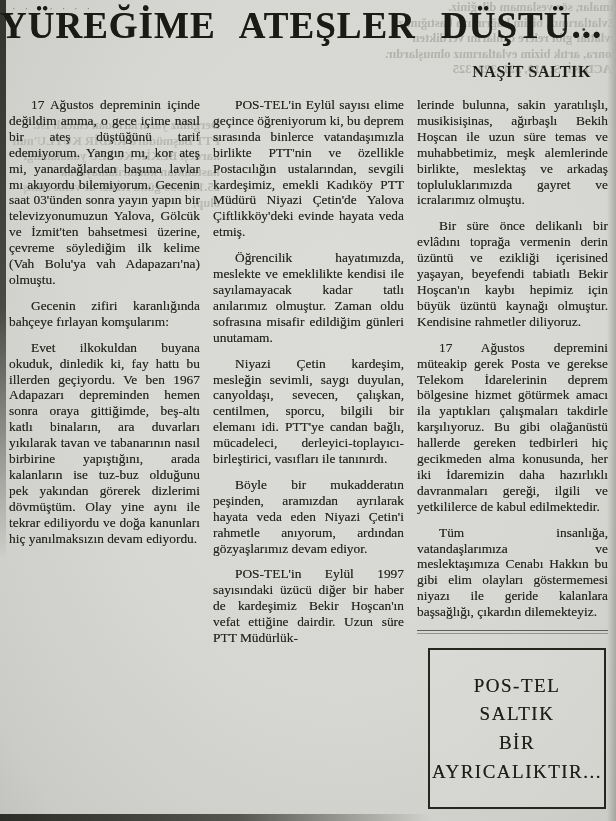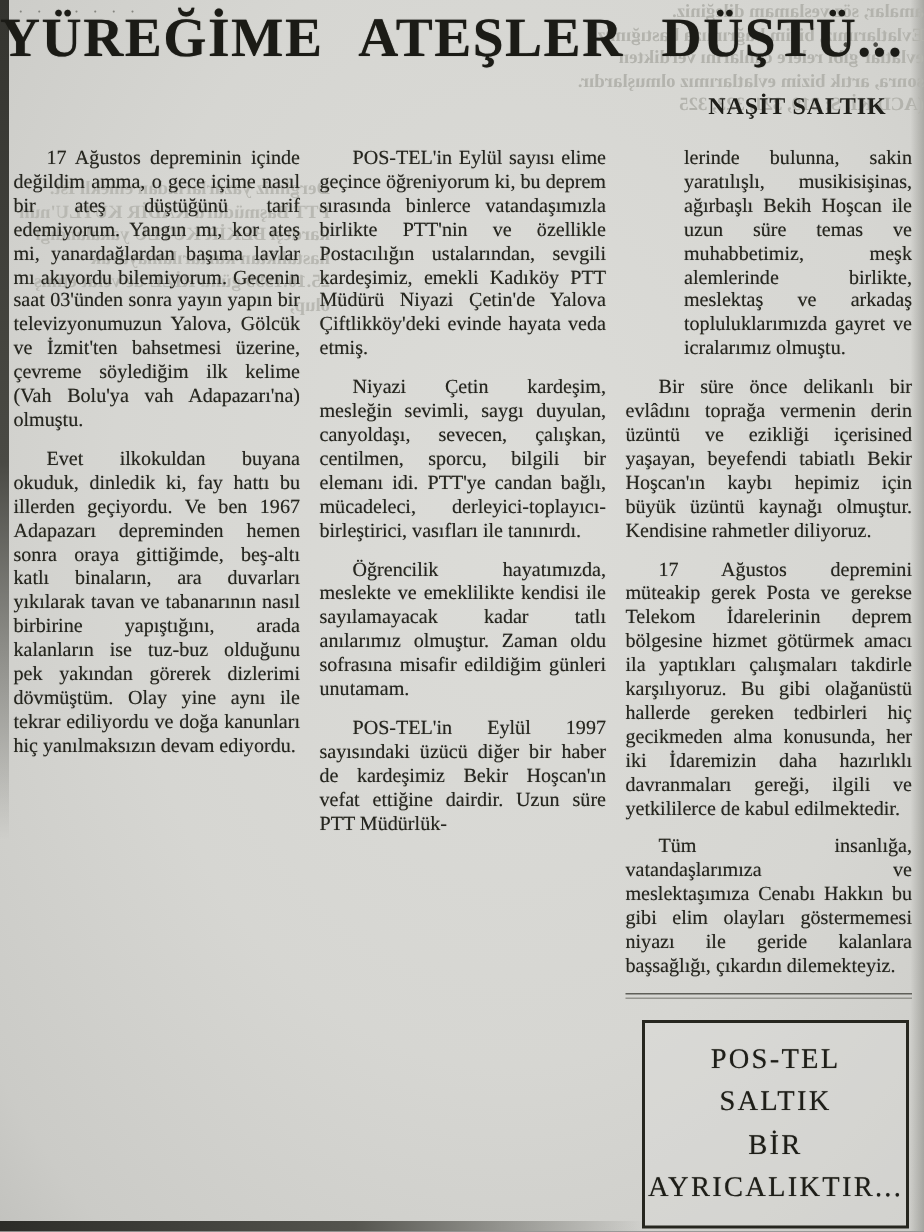--- a/index.html
+++ b/index.html
@@ -48,29 +48,29 @@
   }
   
   .cols {
     position:absolute; top:97px; left:9px; width:599px; display:flex; gap:13px; z-index:2;justify-content:center;
   }
   .col {
     flex:1; min-width:0; font-size:13.4px; line-height:15.9px; text-align:justify;
     text-shadow:0 0 0.5px rgba(42,42,36,0.55);
   }
   .col p { margin:0 0 10px 0; text-indent:22px; }
-  .col p.no-indent { text-indent:0;margin-left:39px; }
+  .col p.no-indent { text-indent:0; }
   .divider {
     height:2px; border-top:1px solid #5f5f59; border-bottom:1px solid #94948e;
     margin:2px 0 14px 0;
   }
   .promo-box {
     border:2px solid #26261f; margin:0 2px 0 11px; height:127px;
     display:flex; flex-direction:column; justify-content:space-evenly; align-items:center;
-    padding:4px 0; background:rgba(224,224,220,0.35);
+    padding:15px 0; background:rgba(224,224,220,0.35);
   }
   .promo-line {
     font-size:19px; letter-spacing:1.5px; color:#1e1e18; text-indent:0;
     text-shadow:0 0 0.6px rgba(30,30,25,0.6);
   }
 </style>
 </head>
 <body>
 
 <div class="page">
@@ -83,27 +83,29 @@
   <div class="bleed bleed-tr">amalar, söz veslamam dileğiniz. Evlatlarımız, bizim bağrımıza bastığımız evlatlar gibi relere canlarını verdikten sonra, artık bizim evlatlarımız olmuşlardır. (ACD Kİ, S: 319, 321, 323, 325</div>
   <div class="bleed bleed-tl">Dergimiz yazarlarından emekli İst. PTT Başmüdürü KADİR KUTLU'nun kardeşi BEKİR KUTLU yakalandığı hastalıktan kurtarılamayarak 25.10.1999 günü RİZE'de vefat etmiş olup,</div>
 
   <div class="title">YÜREĞİME  ATEŞLER  DÜŞTÜ...</div>
   <div class="byline">NAŞİT SALTIK</div>
 
   <div class="cols">
 
     <div class="col">
       <p>17 Ağustos depreminin içinde değildim amma, o gece içime nasıl bir ateş düştüğünü tarif edemiyorum. Yangın mı, kor ateş mi, yanardağlardan başıma lavlar mı akıyordu bilemiyorum. Gecenin saat 03'ünden sonra yayın yapın bir televizyonumuzun Yalova, Gölcük ve İzmit'ten bahsetmesi üzerine, çevreme söylediğim ilk kelime (Vah Bolu'ya vah Adapazarı'na) olmuştu.</p>
+      <p>Gecenin zifiri karanlığında bahçeye fırlayan komşularım:</p>
       <p>Evet ilkokuldan buyana okuduk, dinledik ki, fay hattı bu illerden geçiyordu. Ve ben 1967 Adapazarı depreminden hemen sonra oraya gittiğimde, beş-altı katlı binaların, ara duvarları yıkılarak tavan ve tabanarının nasıl birbirine yapıştığını, arada kalanların ise tuz-buz olduğunu pek yakından görerek dizlerimi dövmüştüm. Olay yine aynı ile tekrar ediliyordu ve doğa kanunları hiç yanılmaksızın devam ediyordu.</p>
     </div>
 
     <div class="col">
       <p>POS-TEL'in Eylül sayısı elime geçince öğreniyorum ki, bu deprem sırasında binlerce vatandaşımızla birlikte PTT'nin ve özellikle Postacılığın ustalarından, sevgili kardeşimiz, emekli Kadıköy PTT Müdürü Niyazi Çetin'de Yalova Çiftlikköy'deki evinde hayata veda etmiş.</p>
+      <p>Öğrencilik hayatımızda, meslekte ve emeklilikte kendisi ile sayılamayacak kadar tatlı anılarımız olmuştur. Zaman oldu sofrasına misafir edildiğim günleri unutamam.</p>
       <p>Niyazi Çetin kardeşim, mesleğin sevimli, saygı duyulan, canyoldaşı, sevecen, çalışkan, centilmen, sporcu, bilgili bir elemanı idi. PTT'ye candan bağlı, mücadeleci, derleyici-toplayıcı-birleştirici, vasıfları ile tanınırdı.</p>
-      <p>Öğrencilik hayatımızda, meslekte ve emeklilikte kendisi ile sayılamayacak kadar tatlı anılarımız olmuştur. Zaman oldu sofrasına misafir edildiğim günleri unutamam.</p>
+      <p>Böyle bir mukadderatın peşinden, aramızdan ayrılarak hayata veda eden Niyazi Çetin'i rahmetle anıyorum, ardından gözyaşlarımız devam ediyor.</p>
       <p>POS-TEL'in Eylül 1997 sayısındaki üzücü diğer bir haber de kardeşimiz Bekir Hoşcan'ın vefat ettiğine dairdir. Uzun süre PTT Müdürlük-</p>
     </div>
 
     <div class="col">
       <p class="no-indent">lerinde bulunna, sakin yaratılışlı, musikisişinas, ağırbaşlı Bekih Hoşcan ile uzun süre temas ve muhabbetimiz, meşk alemlerinde birlikte, meslektaş ve arkadaş topluluklarımızda gayret ve icralarımız olmuştu.</p>
       <p>Bir süre önce delikanlı bir evlâdını toprağa vermenin derin üzüntü ve ezikliği içerisined yaşayan, beyefendi tabiatlı Bekir Hoşcan'ın kaybı hepimiz için büyük üzüntü kaynağı olmuştur. Kendisine rahmetler diliyoruz.</p>
       <p>17 Ağustos depremini müteakip gerek Posta ve gerekse Telekom İdarelerinin deprem bölgesine hizmet götürmek amacı ila yaptıkları çalışmaları takdirle karşılıyoruz. Bu gibi olağanüstü hallerde gereken tedbirleri hiç gecikmeden alma konusunda, her iki İdaremizin daha hazırlıklı davranmaları gereği, ilgili ve yetkililerce de kabul edilmektedir.</p>
       <p>Tüm insanlığa, vatandaşlarımıza ve meslektaşımıza Cenabı Hakkın bu gibi elim olayları göstermemesi niyazı ile geride kalanlara başsağlığı, çıkardın dilemekteyiz.</p>
 
       <div class="divider"></div>

